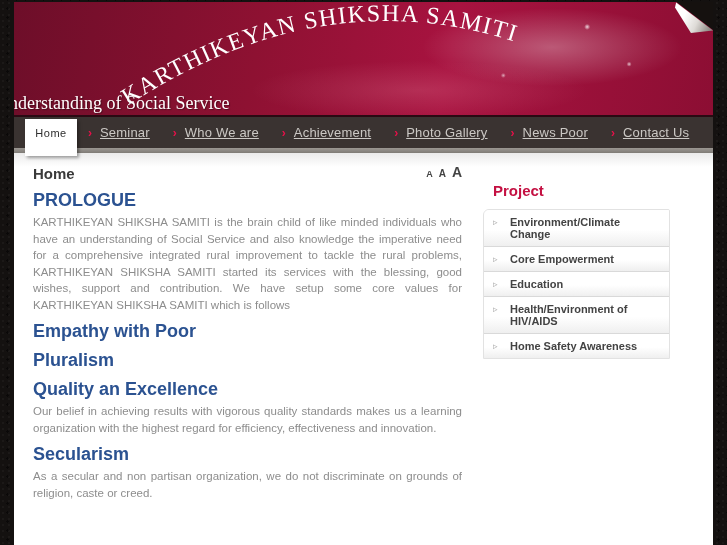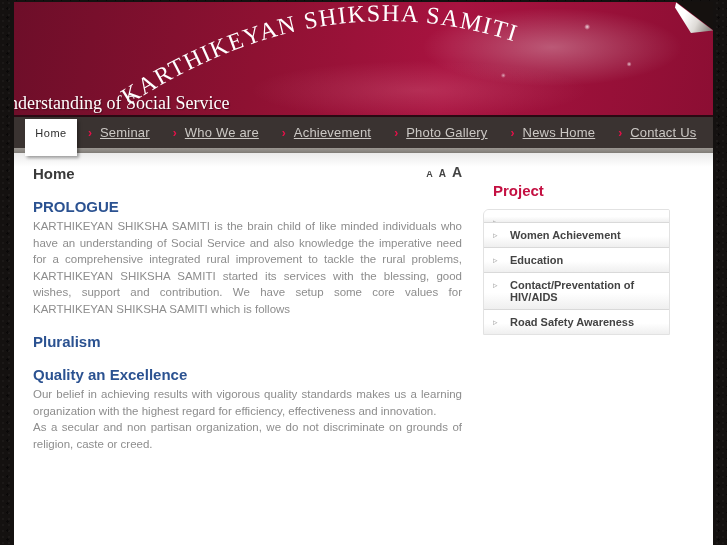--- a/index.html
+++ b/index.html
@@ -70,21 +70,21 @@
     display:flex; align-items:flex-start; min-height:400px;
     background:linear-gradient(#eaeaea, #ffffff 14px);
   }
   .main { margin-left:19px; width:429px; }
   .title-row { position:relative; margin-top:12px; }
   .page-title { font-size:15px; font-weight:bold; color:#3a3a3a; margin:8px 0 2px 0; }
   .font-controls { position:absolute; right:0; top:0; display:flex; align-items:flex-end; gap:6px; }
   .font-controls span { color:#434343; font-weight:bold; cursor:pointer; line-height:1; }
   .fs-1 { font-size:9px; } .fs-2 { font-size:10px; } .fs-3 { font-size:14px; }
 
-  .sec-h { color:#2b5291; font-weight:bold; font-size:15px; margin:16px 0 3px 0; }
+  .sec-h { color:#2b5291; font-weight:bold; font-size:18px; margin:8px 0 3px 0; }
   .sec-p { color:#8d8d8d; font-size:11.5px; line-height:16.5px; text-align:justify; margin:0; }
 
   
   .sidebar { margin-left:21px; width:198px; }
   .side-title { color:#c41042; font-size:15px; font-weight:bold; margin:29px 0 0 10px; }
   .side-panel {
     margin-top:10px; width:187px;
     border:1px solid #e2e2e2; border-radius:6px 2px 0 0;
     box-shadow:inset 2px 0 3px -2px rgba(0,0,0,0.18);
     background:#fff; overflow:hidden;
@@ -134,21 +134,21 @@
       <div class="navlink">
         <span class="nav-arrow">›</span>
         <a>Achievement</a>
       </div>
       <div class="navlink">
         <span class="nav-arrow">›</span>
         <a>Photo Gallery</a>
       </div>
       <div class="navlink">
         <span class="nav-arrow">›</span>
-        <a>News Home</a>
+        <a>News Poor</a>
       </div>
       <div class="navlink">
         <span class="nav-arrow">›</span>
         <a>Contact Us</a>
       </div>
     </div>
   </div>
   <div class="strip"></div>
 
   <div class="content">
@@ -161,53 +161,56 @@
           <span class="fs-2">A</span>
           <span class="fs-3">A</span>
         </div>
       </div>
 
       <div>
         <div class="sec-h">PROLOGUE</div>
         <p class="sec-p">KARTHIKEYAN SHIKSHA SAMITI is the brain child of like minded individuals who have an understanding of Social Service and also knowledge the imperative need for a comprehensive integrated rural improvement to tackle the rural problems, KARTHIKEYAN SHIKSHA SAMITI started its services with the blessing, good wishes, support and contribution. We have setup some core values for KARTHIKEYAN SHIKSHA SAMITI which is follows</p>
       </div>
       <div>
+        <div class="sec-h">Empathy with Poor</div>
       </div>
       <div>
         <div class="sec-h">Pluralism</div>
       </div>
       <div>
         <div class="sec-h">Quality an Excellence</div>
         <p class="sec-p">Our belief in achieving results with vigorous quality standards makes us a learning organization with the highest regard for efficiency, effectiveness and innovation.</p>
       </div>
       <div>
+        <div class="sec-h">Secularism</div>
         <p class="sec-p">As a secular and non partisan organization, we do not discriminate on grounds of religion, caste or creed.</p>
       </div>
 
     </div>
 
     <div class="sidebar">
       <div class="side-title">Project</div>
       <div class="side-panel">
         <div class="side-item">
           <span class="side-arrow">▹</span>
-        </div>
-        <div class="side-item">
-          <span class="side-arrow">▹</span>
-          <span>Women Achievement</span>
+          <span>Environment/Climate Change</span>
+        </div>
+        <div class="side-item">
+          <span class="side-arrow">▹</span>
+          <span>Core Empowerment</span>
         </div>
         <div class="side-item">
           <span class="side-arrow">▹</span>
           <span>Education</span>
         </div>
         <div class="side-item">
           <span class="side-arrow">▹</span>
-          <span>Contact/Preventation of HIV/AIDS</span>
-        </div>
-        <div class="side-item">
-          <span class="side-arrow">▹</span>
-          <span>Road Safety Awareness</span>
+          <span>Health/Environment of HIV/AIDS</span>
+        </div>
+        <div class="side-item">
+          <span class="side-arrow">▹</span>
+          <span>Home Safety Awareness</span>
         </div>
       </div>
     </div>
 
   </div>
 </div>
 
 </body></html>

